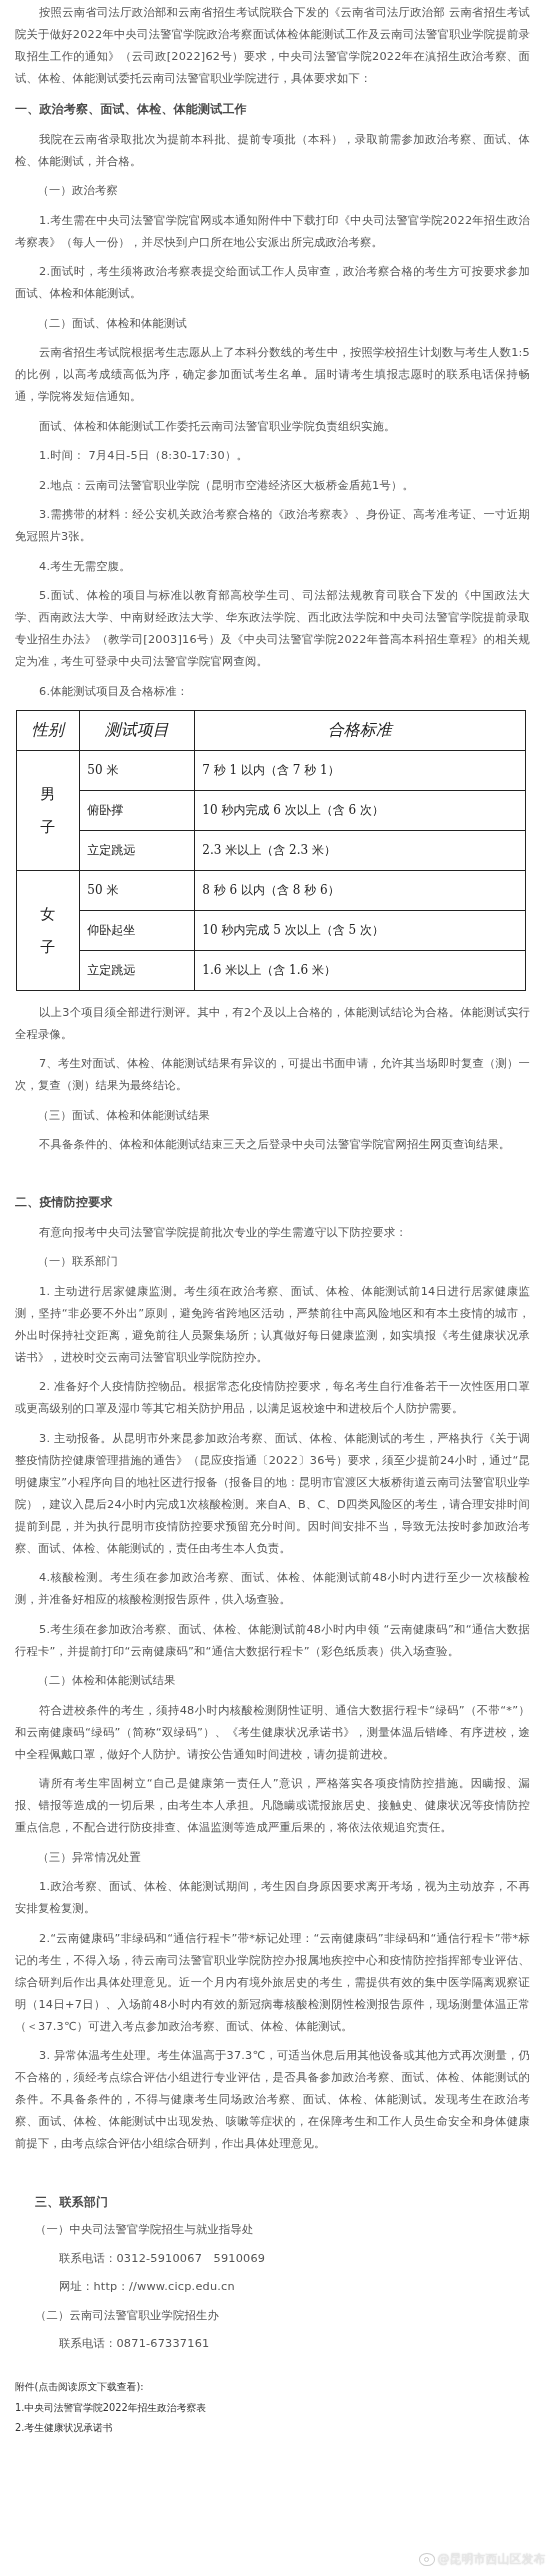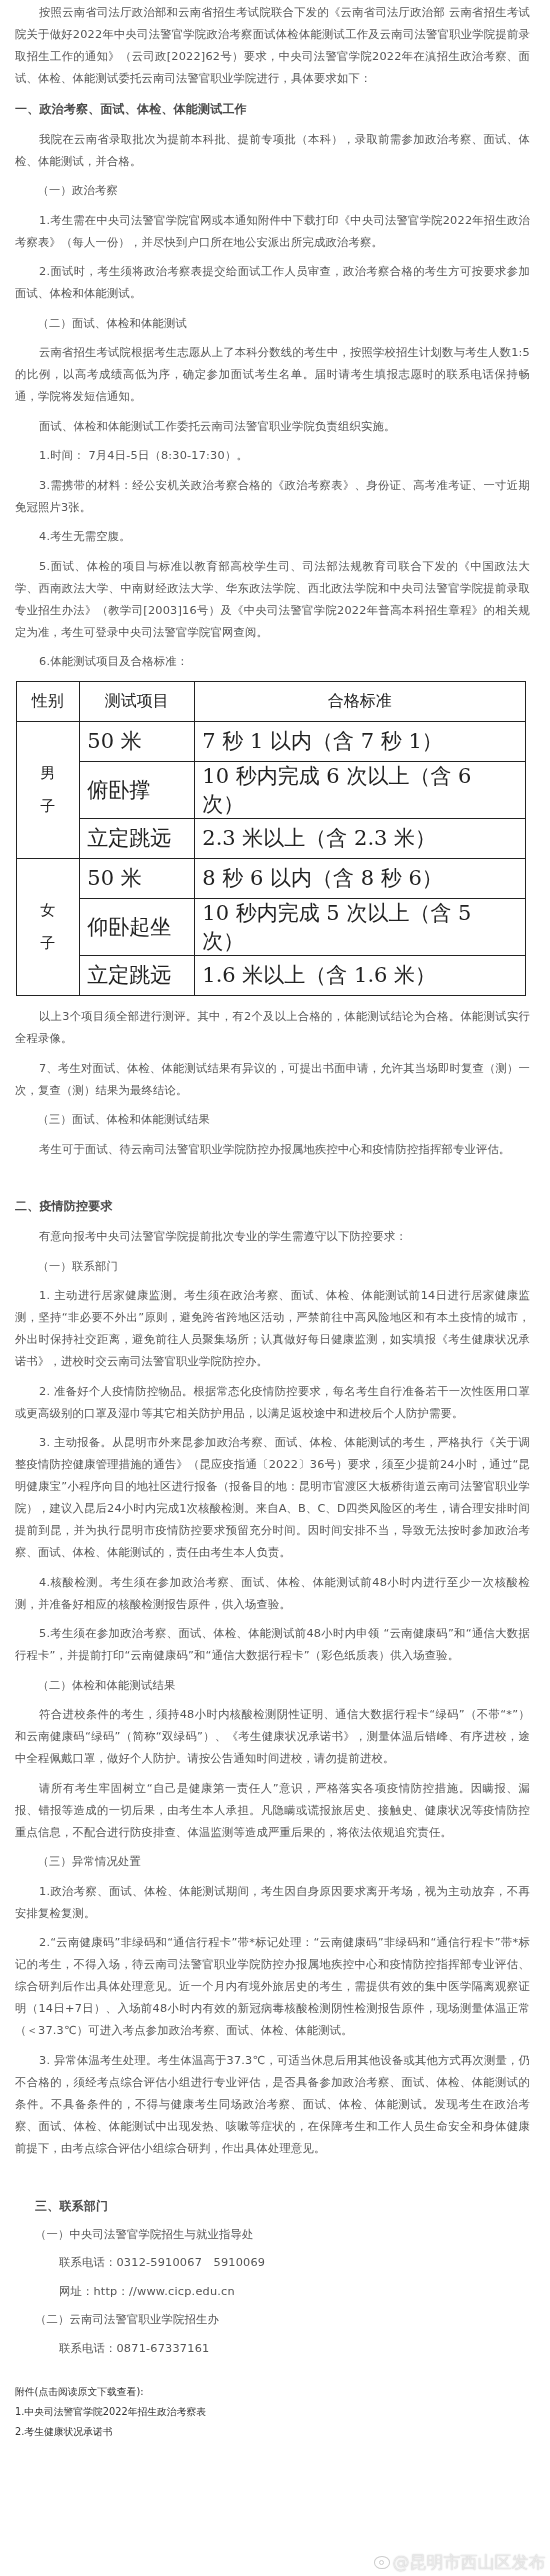--- a/index.html
+++ b/index.html
@@ -7,30 +7,30 @@
          font-family: "DejaVu Sans", "Liberation Sans", sans-serif; color: #555555; }
   .doc { position: absolute; left: 15px; top: 2px; width: 515px; }
   p { margin: 0 0 7.5px 0; font-size: 11.3px; line-height: 22px; letter-spacing: 0.2px; text-align: justify; }
   .indent { text-indent: 24px; }
   .sub { text-indent: 22.6px; }
   .h { font-weight: bold; font-size: 12px; color: #4a4a4a; margin: 4.5px 0 9px 0; }
   .gap { height: 22.6px; }
   .gap2 { height: 16.6px; }
   table.std { border-collapse: collapse; width: 510px; margin: 3px 0 10.6px 0.8px;
               font-family: "DejaVu Serif", "Liberation Serif", serif; color: #222; }
-  table.std td, table.std th { border: 1.1px solid #222; height: 39px; font-size: 21px; font-weight: normal; padding: 0 7.5px; }
-  table.std th { font-size: 16px; text-align: center; }
+  table.std td, table.std th { border: 1.1px solid #222; height: 39px; font-size: 12px; font-weight: normal; padding: 0 7.5px; }
+  table.std th { font-size: 16px; text-align: center; font-style: italic; }
   table.std td.gender { text-align: center; width: 62px; padding: 0; line-height: 33px; font-size: 15px; }
   table.std td.item { width: 99px; }
   table.std th.c1 { width: 62px; padding: 0; }
   table.std th.c2 { width: 99px; }
   .contact p { margin-bottom: 4.5px; line-height: 24px; margin-left: 20px; }
   .att p { font-size: 9.8px; line-height: 14.3px; margin-bottom: 6px; color: #333; letter-spacing: 0; }
   .att .ttl { margin-top: 3px; }
-  .watermark { position: absolute; right: 4.5px; top: 2551px; font-size: 17px; color: #eaeaea;
+  .watermark { position: absolute; right: 4.5px; top: 2551px; font-size: 12px; color: #eaeaea;
                text-shadow: 0 0 1.5px #bbb; display: flex; align-items: center; gap: 3px; }
   .weibo { width: 13.6px; height: 10.6px; border: 1.1px solid #ccc; border-radius: 50%; display: inline-block; position: relative; }
   .weibo:after { content: ""; position: absolute; width: 3px; height: 3px; border-radius: 50%; border: 0.8px solid #ccc; left: 4.5px; top: 3px; }
 </style>
 </head>
 <body>
 
 <div class="doc">
 
   <p class="indent">按照云南省司法厅政治部和云南省招生考试院联合下发的《云南省司法厅政治部 云南省招生考试院关于做好2022年中央司法警官学院政治考察面试体检体能测试工作及云南司法警官职业学院提前录取招生工作的通知》（云司政[2022]62号）要求，中央司法警官学院2022年在滇招生政治考察、面试、体检、体能测试委托云南司法警官职业学院进行，具体要求如下：</p>
@@ -39,20 +39,21 @@
   <p class="indent">我院在云南省录取批次为提前本科批、提前专项批（本科），录取前需参加政治考察、面试、体检、体能测试，并合格。</p>
 
   <p class="sub">（一）政治考察</p>
   <p class="indent">1.考生需在中央司法警官学院官网或本通知附件中下载打印《中央司法警官学院2022年招生政治考察表》（每人一份），并尽快到户口所在地公安派出所完成政治考察。</p>
   <p class="indent">2.面试时，考生须将政治考察表提交给面试工作人员审查，政治考察合格的考生方可按要求参加面试、体检和体能测试。</p>
 
   <p class="sub">（二）面试、体检和体能测试</p>
   <p class="indent">云南省招生考试院根据考生志愿从上了本科分数线的考生中，按照学校招生计划数与考生人数1:5的比例，以高考成绩高低为序，确定参加面试考生名单。届时请考生填报志愿时的联系电话保持畅通，学院将发短信通知。</p>
   <p class="indent">面试、体检和体能测试工作委托云南司法警官职业学院负责组织实施。</p>
   <p class="indent">1.时间： 7月4日-5日（8:30-17:30）。</p>
+  <p class="indent">2.地点：云南司法警官职业学院（昆明市空港经济区大板桥金盾苑1号）。</p>
   <p class="indent">3.需携带的材料：经公安机关政治考察合格的《政治考察表》、身份证、高考准考证、一寸近期免冠照片3张。</p>
   <p class="indent">4.考生无需空腹。</p>
   <p class="indent">5.面试、体检的项目与标准以教育部高校学生司、司法部法规教育司联合下发的《中国政法大学、西南政法大学、中南财经政法大学、华东政法学院、西北政法学院和中央司法警官学院提前录取专业招生办法》（教学司[2003]16号）及《中央司法警官学院2022年普高本科招生章程》的相关规定为准，考生可登录中央司法警官学院官网查阅。</p>
   <p class="indent">6.体能测试项目及合格标准：</p>
 
   <table class="std">
     <tbody>
         <tr>
       <th class="c1">性别</th>
       <th class="c2">测试项目</th>
@@ -84,21 +85,21 @@
       <td class="item">立定跳远</td>
       <td>1.6 米以上（含 1.6 米）</td>
     </tr>
   </tbody>
     </table>
 
   <p class="indent">以上3个项目须全部进行测评。其中，有2个及以上合格的，体能测试结论为合格。体能测试实行全程录像。</p>
   <p class="indent">7、考生对面试、体检、体能测试结果有异议的，可提出书面申请，允许其当场即时复查（测）一次，复查（测）结果为最终结论。</p>
 
   <p class="sub">（三）面试、体检和体能测试结果</p>
-  <p class="indent">考生可于面试、待云南司法警官职业学院防控办报属地疾控中心和疫情防控指挥部专业评估。</p>
+  <p class="indent">不具备条件的、体检和体能测试结束三天之后登录中央司法警官学院官网招生网页查询结果。</p>
 
   <div class="gap"></div>
 
   <p class="h">二、疫情防控要求</p>
   <p class="indent">有意向报考中央司法警官学院提前批次专业的学生需遵守以下防控要求：</p>
 
   <p class="sub">（一）联系部门</p>
   <p class="indent">1. 主动进行居家健康监测。考生须在政治考察、面试、体检、体能测试前14日进行居家健康监测，坚持“非必要不外出”原则，避免跨省跨地区活动，严禁前往中高风险地区和有本土疫情的城市，外出时保持社交距离，避免前往人员聚集场所；认真做好每日健康监测，如实填报《考生健康状况承诺书》，进校时交云南司法警官职业学院防控办。</p>
   <p class="indent">2. 准备好个人疫情防控物品。根据常态化疫情防控要求，每名考生自行准备若干一次性医用口罩或更高级别的口罩及湿巾等其它相关防护用品，以满足返校途中和进校后个人防护需要。</p>
   <p class="indent">3. 主动报备。从昆明市外来昆参加政治考察、面试、体检、体能测试的考生，严格执行《关于调整疫情防控健康管理措施的通告》（昆应疫指通〔2022〕36号）要求，须至少提前24小时，通过“昆明健康宝”小程序向目的地社区进行报备（报备目的地：昆明市官渡区大板桥街道云南司法警官职业学院），建议入昆后24小时内完成1次核酸检测。来自A、B、C、D四类风险区的考生，请合理安排时间提前到昆，并为执行昆明市疫情防控要求预留充分时间。因时间安排不当，导致无法按时参加政治考察、面试、体检、体能测试的，责任由考生本人负责。</p>

